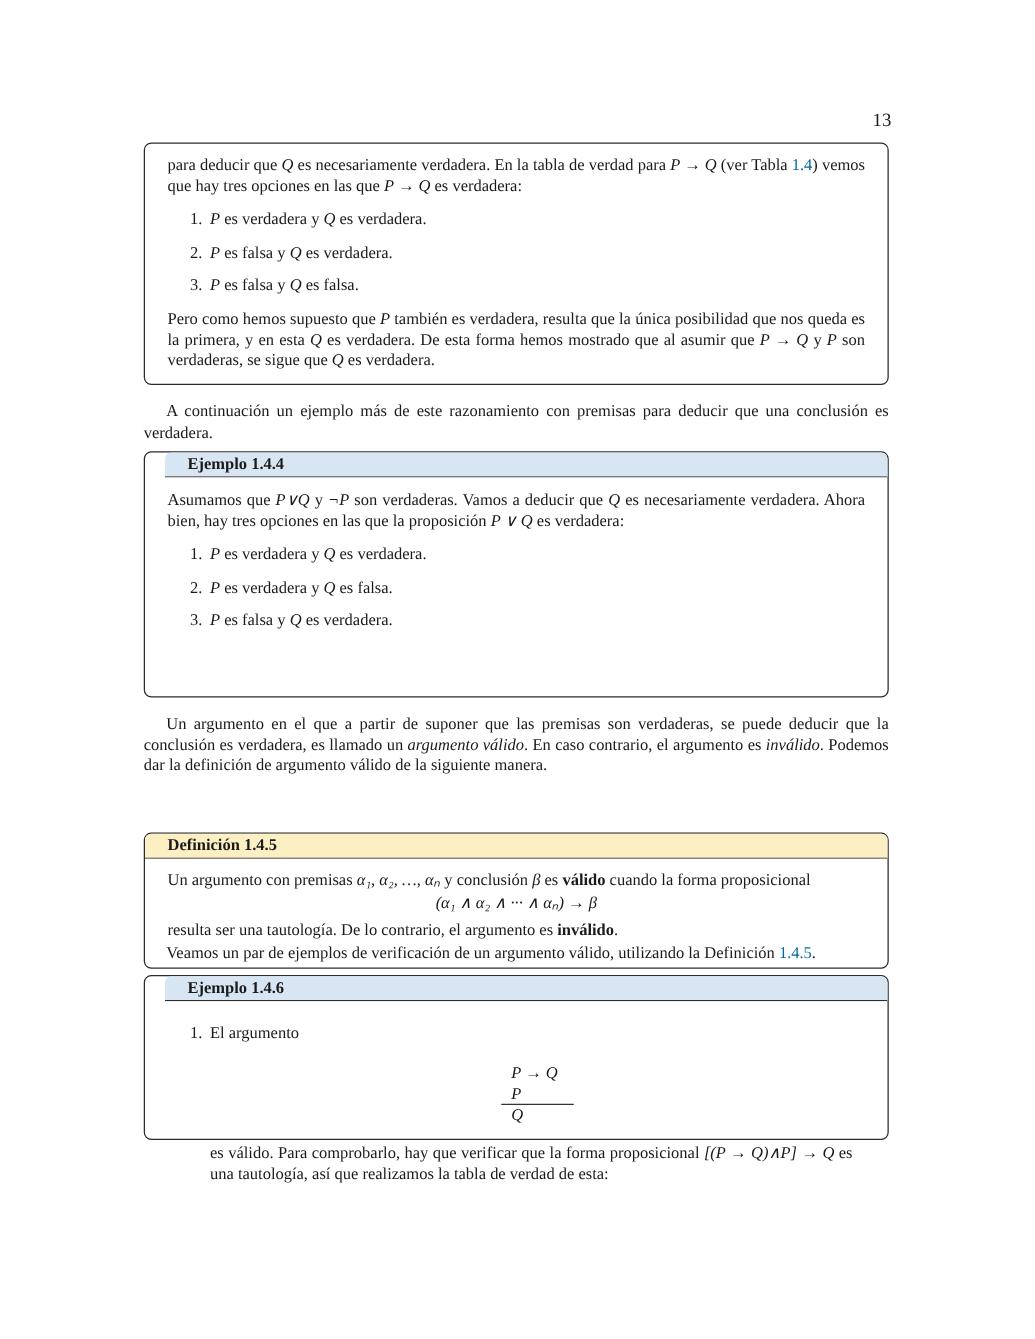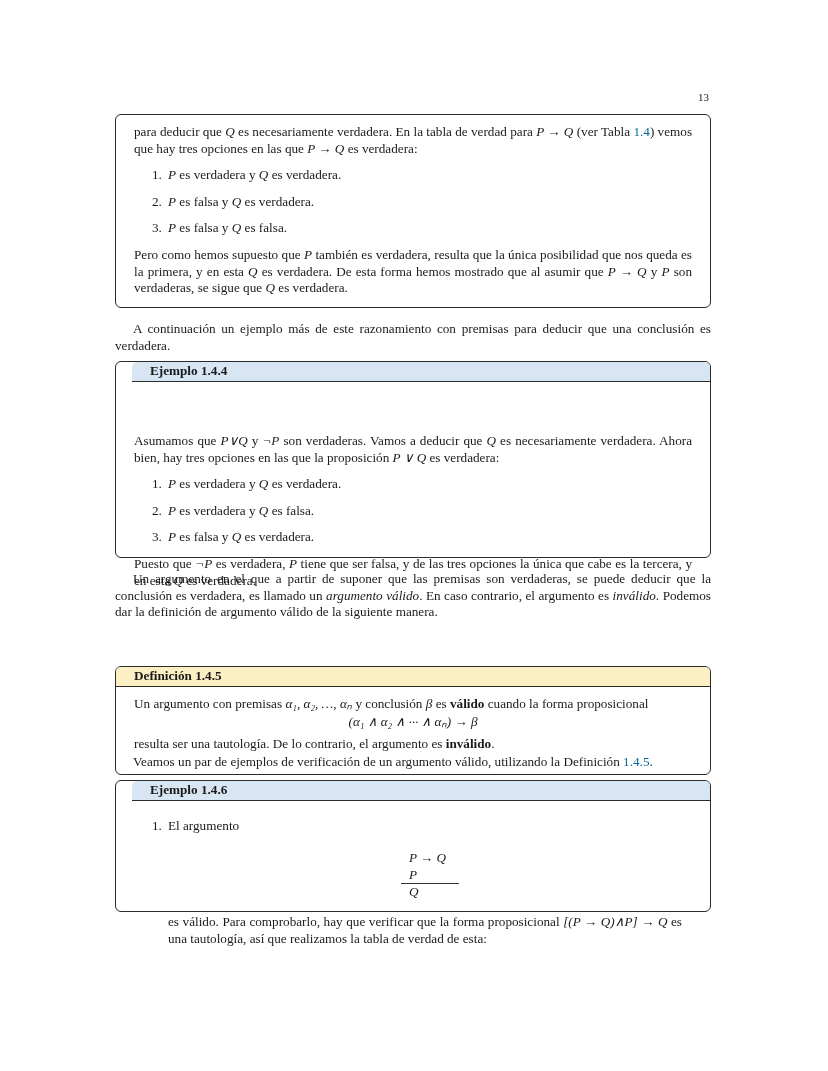--- a/index.html
+++ b/index.html
@@ -3,21 +3,21 @@
 <meta charset="utf-8">
 <style>
   html, body { margin: 0; padding: 0; background: #ffffff; }
   body {
     width: 828px; height: 1071px; position: relative; overflow: hidden;
     font-family: "DejaVu Serif", "Liberation Serif", serif;
     color: #1a1a1a;
     font-size: 12.6px;
     line-height: 16.4px;
   }
-  .page-num { position: absolute; left: 698px; top: 89px; font-family: "Liberation Serif", serif; font-size: 11px; }
+  .page-num { position: absolute; left: 698px; top: 89px; font-family: "Liberation Serif", serif; font-size: 15px; }
   .box {
     position: absolute; left: 115px; width: 596px;
     border: 1.3px solid #2b2b2b; border-radius: 6px; background: #fff;
     box-sizing: border-box;
     font-family: "Liberation Serif", serif; font-size: 13.2px; line-height: 16.6px;
   }
   .box-header {
     border-bottom: 1.2px solid #2b2b2b; border-radius: 5px 5px 0 0;
     padding: 1px 18px 2px 18px; font-weight: bold; font-size: 13.2px; height: 16px;
   }
@@ -54,28 +54,27 @@
       <li><span class="num">3.</span><span class="ital">P</span><span> es falsa y </span><span class="ital">Q</span><span> es falsa.</span></li>
     </ul>
     <p class="p" style="margin-top:10px;"><span>Pero como hemos supuesto que </span><span class="ital">P</span><span> también es verdadera, resulta que la única posibilidad que nos queda es la primera, y en esta </span><span class="ital">Q</span><span> es verdadera. De esta forma hemos mostrado que al asumir que </span><span class="ital">P → Q</span><span> y </span><span class="ital">P</span><span> son verdaderas, se sigue que </span><span class="ital">Q</span><span> es verdadera.</span></p>
   </div>
 </div>
 
 <p class="text indent" style="top:321px; margin:0;">A continuación un ejemplo más de este razonamiento con premisas para deducir que una conclusión es verdadera.</p>
 
 <div class="box" style="top:361px; height:197px;">
   <div class="box-header blue">Ejemplo 1.4.4</div>
-  <div class="box-body" style="padding-top:10px;margin-top:41px;">
+  <div class="box-body" style="padding-top:10px;">
     <p class="p"><span>Asumamos que </span><span class="ital">P∨Q</span><span> y </span><span class="ital">¬P</span><span> son verdaderas. Vamos a deducir que </span><span class="ital">Q</span><span> es necesariamente verdadera. Ahora bien, hay tres opciones en las que la proposición </span><span class="ital">P ∨ Q</span><span> es verdadera:</span></p>
     <ul class="list" style="margin-top:10px;">
       <li style="margin-bottom:10px;"><span class="num">1.</span><span class="ital">P</span><span> es verdadera y </span><span class="ital">Q</span><span> es verdadera.</span></li>
       <li style="margin-bottom:10px;"><span class="num">2.</span><span class="ital">P</span><span> es verdadera y </span><span class="ital">Q</span><span> es falsa.</span></li>
       <li><span class="num">3.</span><span class="ital">P</span><span> es falsa y </span><span class="ital">Q</span><span> es verdadera.</span></li>
     </ul>
-    <p class="p" style="margin-top:10px;"><span>Puesto que </span><span class="ital">¬P</span><span> es verdadera, </span><span class="ital">P</span><span> tiene que ser falsa, y de las tres opciones la única que cabe es la tercera, y en esta </span><span class="ital">Q</span><span> es verdadera.</span></p>
   </div>
 </div>
 
 <p class="text indent" style="top:571px; margin:0;"><span>Un argumento en el que a partir de suponer que las premisas son verdaderas, se puede deducir que la conclusión es verdadera, es llamado un </span><span class="ital">argumento válido</span><span>. En caso contrario, el argumento es </span><span class="ital">inválido</span><span>. Podemos dar la definición de argumento válido de la siguiente manera.</span></p>
 
 <div class="box" style="top:630px; height:109px;margin-top:36px;">
   <div class="box-header yellow">Definición 1.4.5</div>
   <div class="box-body" style="padding-top:9px;">
     <p class="p"><span>Un argumento con premisas </span><span class="ital">α₁, α₂, …, αₙ</span><span> y conclusión </span><span class="ital">β</span><span> es </span><span class="bold">válido</span><span> cuando la forma proposicional</span></p>
     <p class="p center ital" style="margin-top:1px;">(α₁ ∧ α₂ ∧ ··· ∧ αₙ) → β</p>

